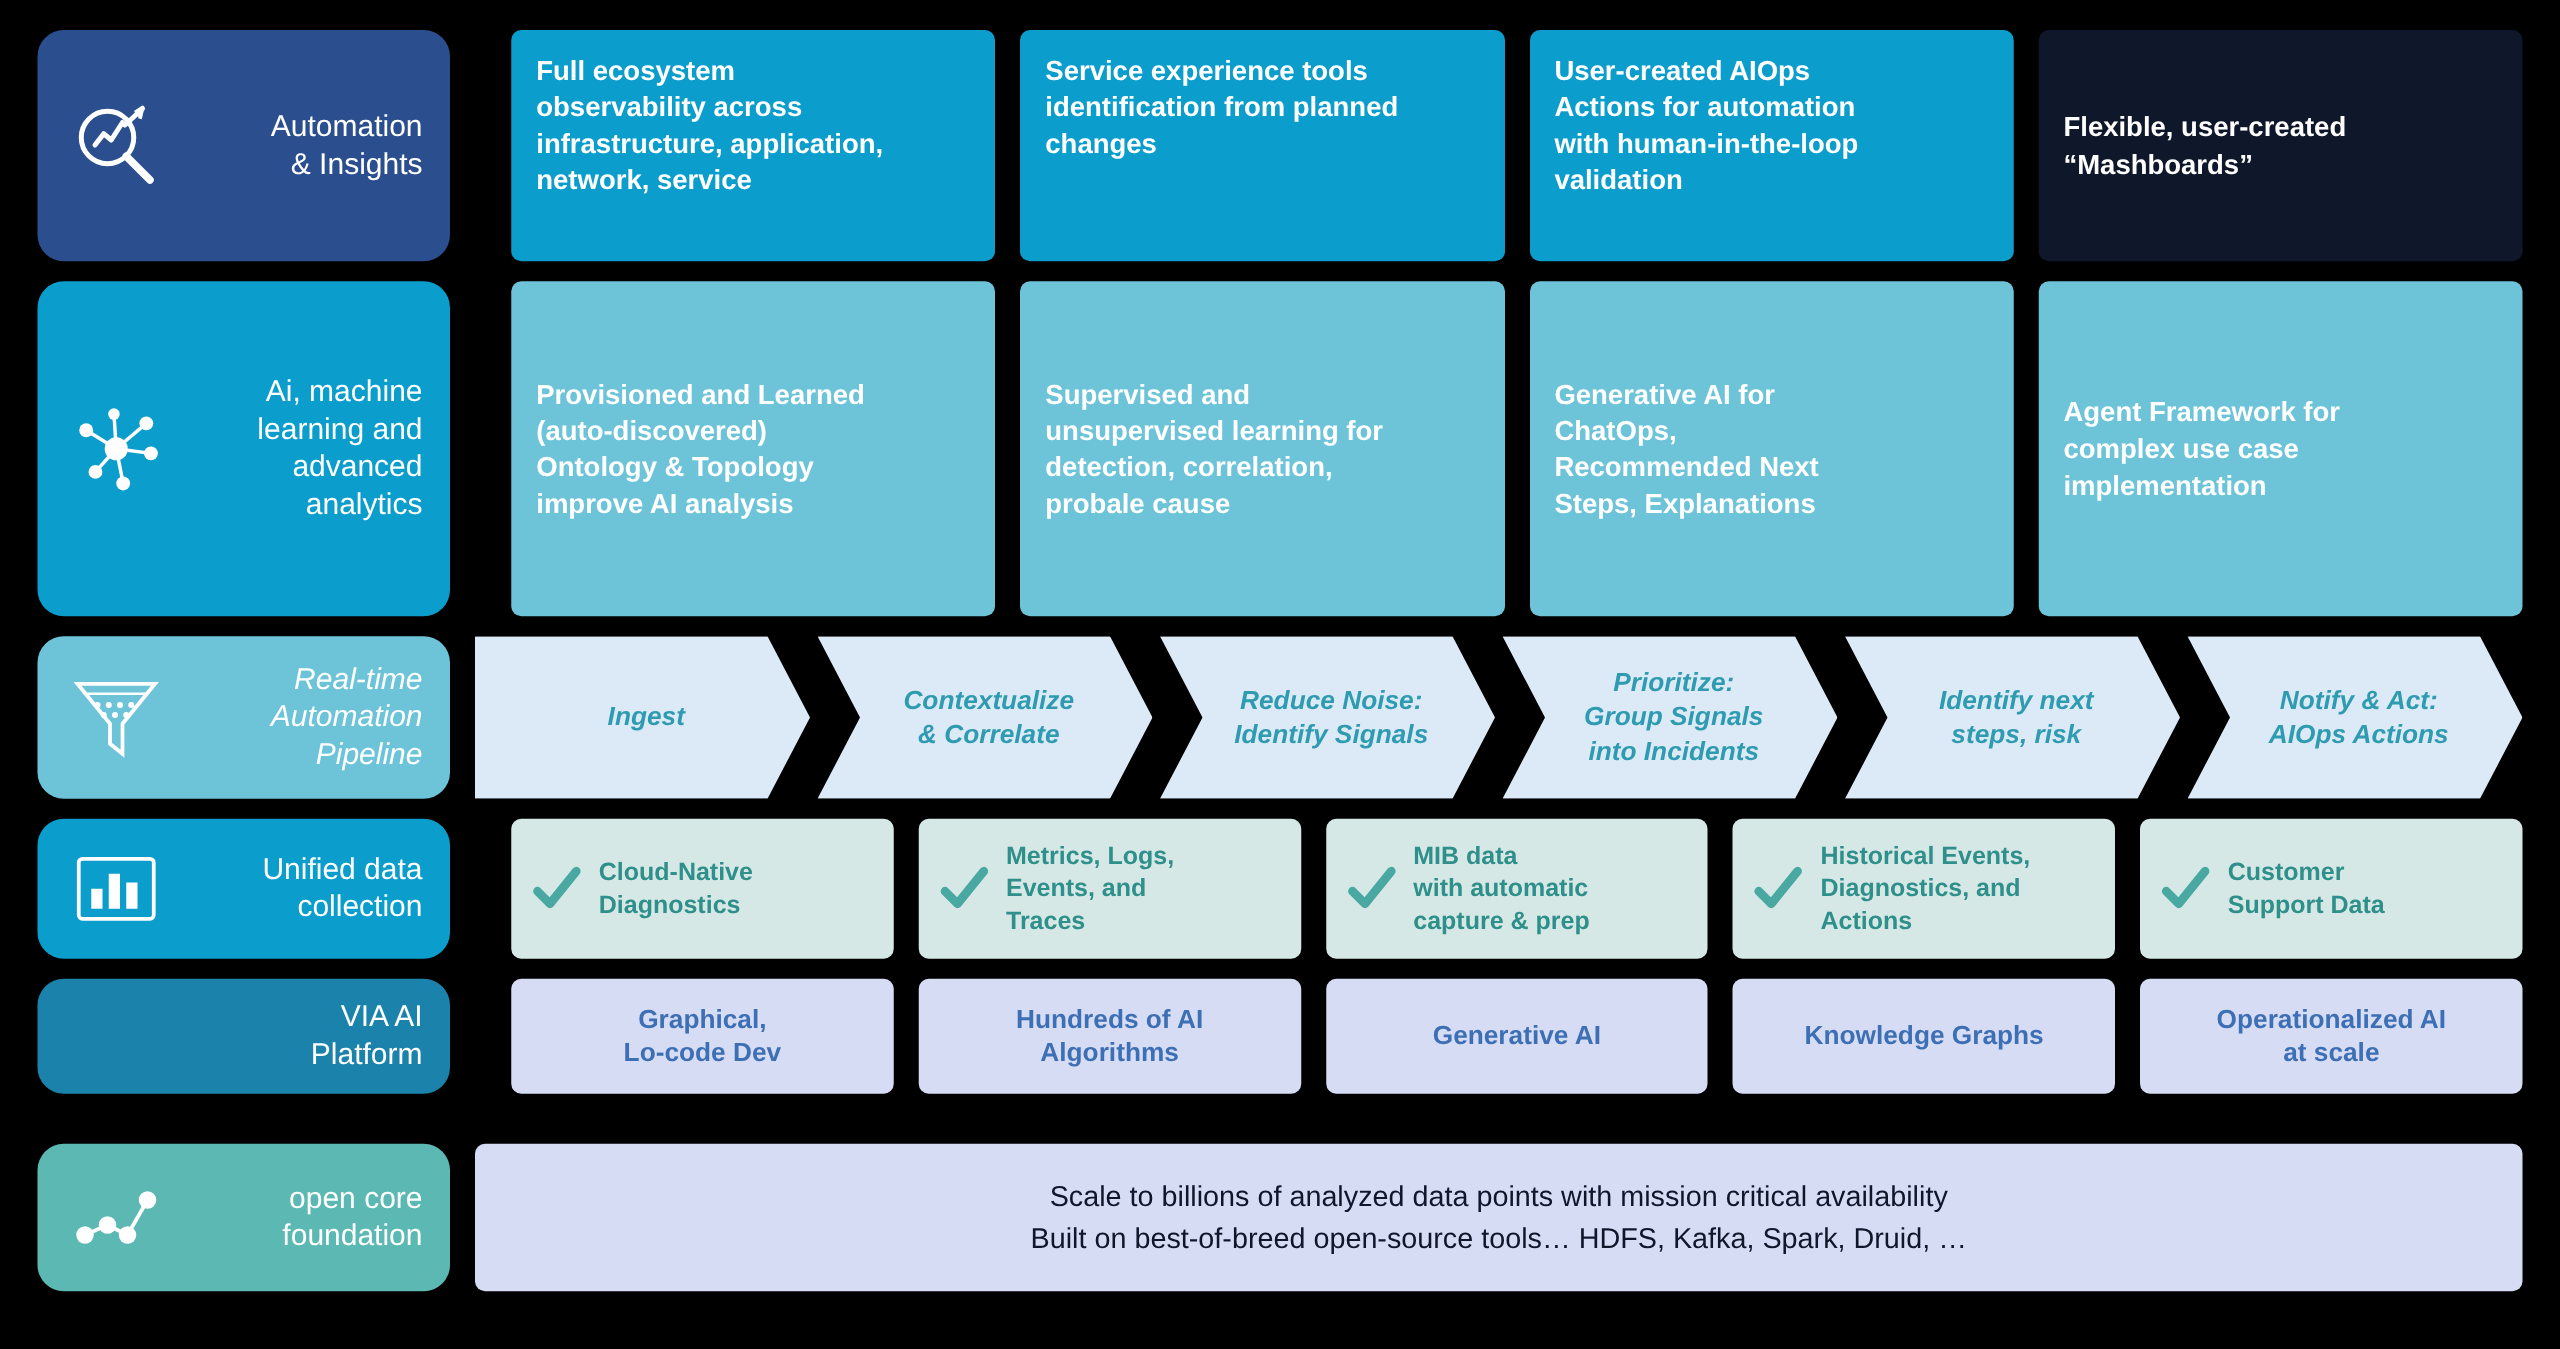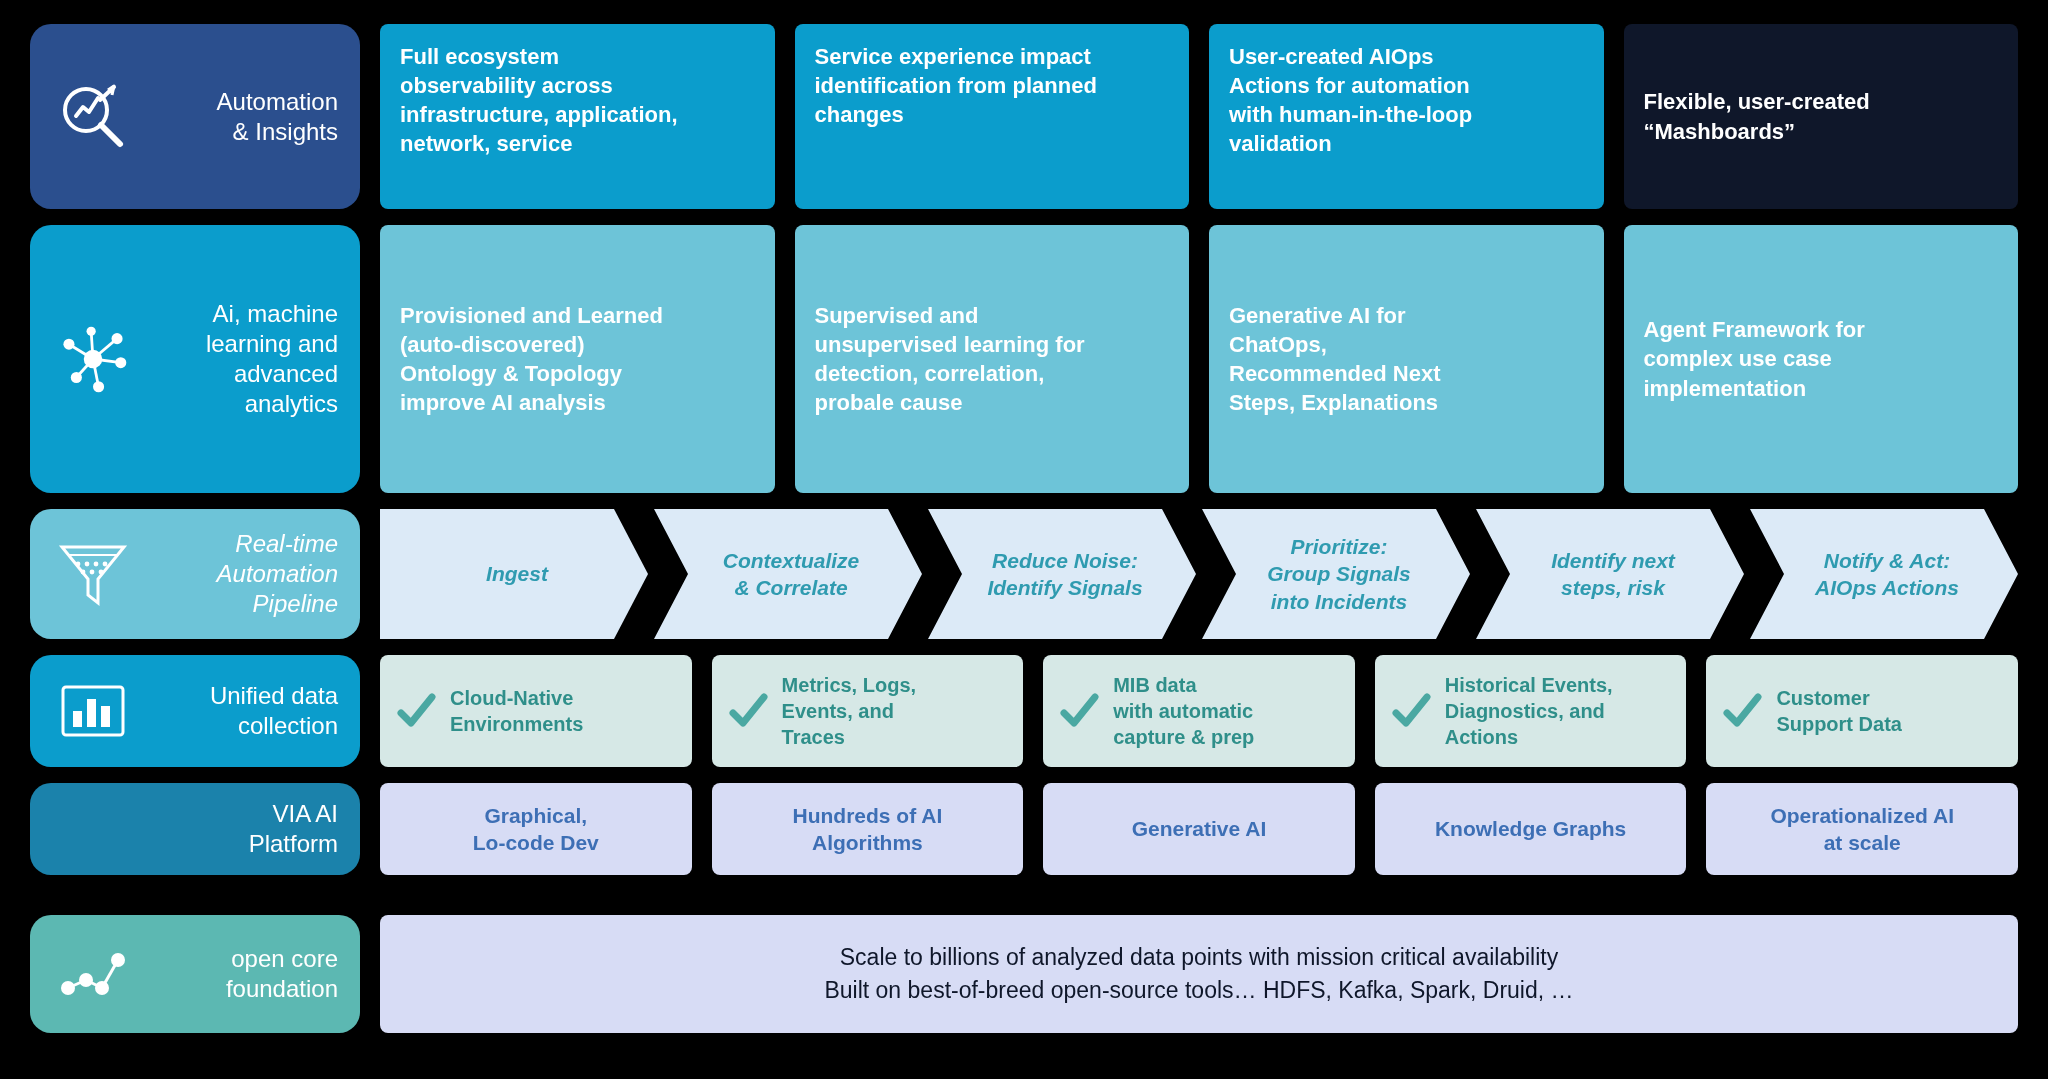--- a/index.html
+++ b/index.html
@@ -47,20 +47,21 @@
     transform: translateY(-50%);
     width: 74px; height: 74px;
     display: flex; align-items: center; justify-content: center;
   }
 
   
   .cards {
     flex: 1 1 auto;
     display: flex;
     gap: 20px;
+    margin-left: 29px;
   }
   .card {
     flex: 1 1 0;
     border-radius: 8px;
     padding: 18px 20px;
     color: #ffffff;
     font-size: 22px;
     line-height: 1.32;
     font-weight: bold;
     white-space: pre-line;
@@ -174,21 +175,21 @@
         </svg>
       </span>
       <span class="lbl">Automation
 &amp; Insights</span>
     </div>
     <div class="cards">
       <div class="card" style="background:#0b9dcc">Full ecosystem
 observability across
 infrastructure, application,
 network, service</div>
-      <div class="card" style="background:#0b9dcc">Service experience impact
+      <div class="card" style="background:#0b9dcc">Service experience tools
 identification from planned
 changes</div>
       <div class="card" style="background:#0b9dcc">User-created AIOps
 Actions for automation
 with human-in-the-loop
 validation</div>
       <div class="card mid" style="background:#0f172a">Flexible, user-created
 “Mashboards”</div>
     </div>
   </div>
@@ -291,21 +292,21 @@
 collection</span>
     </div>
     <div class="cards">
       <div class="check-card">
         <span class="check-mark">
           <svg width="44" height="44" viewBox="0 0 44 44">
               <polyline points="7,24 17,34 38,8" fill="none" stroke="#4aa8a2" stroke-width="7" stroke-linecap="round" stroke-linejoin="round"></polyline>
             </svg>
         </span>
         <span>Cloud-Native
-Environments</span>
+Diagnostics</span>
       </div>
       <div class="check-card">
         <span class="check-mark">
           <svg width="44" height="44" viewBox="0 0 44 44">
               <polyline points="7,24 17,34 38,8" fill="none" stroke="#4aa8a2" stroke-width="7" stroke-linecap="round" stroke-linejoin="round"></polyline>
             </svg>
         </span>
         <span>Metrics, Logs,
 Events, and
 Traces</span>

